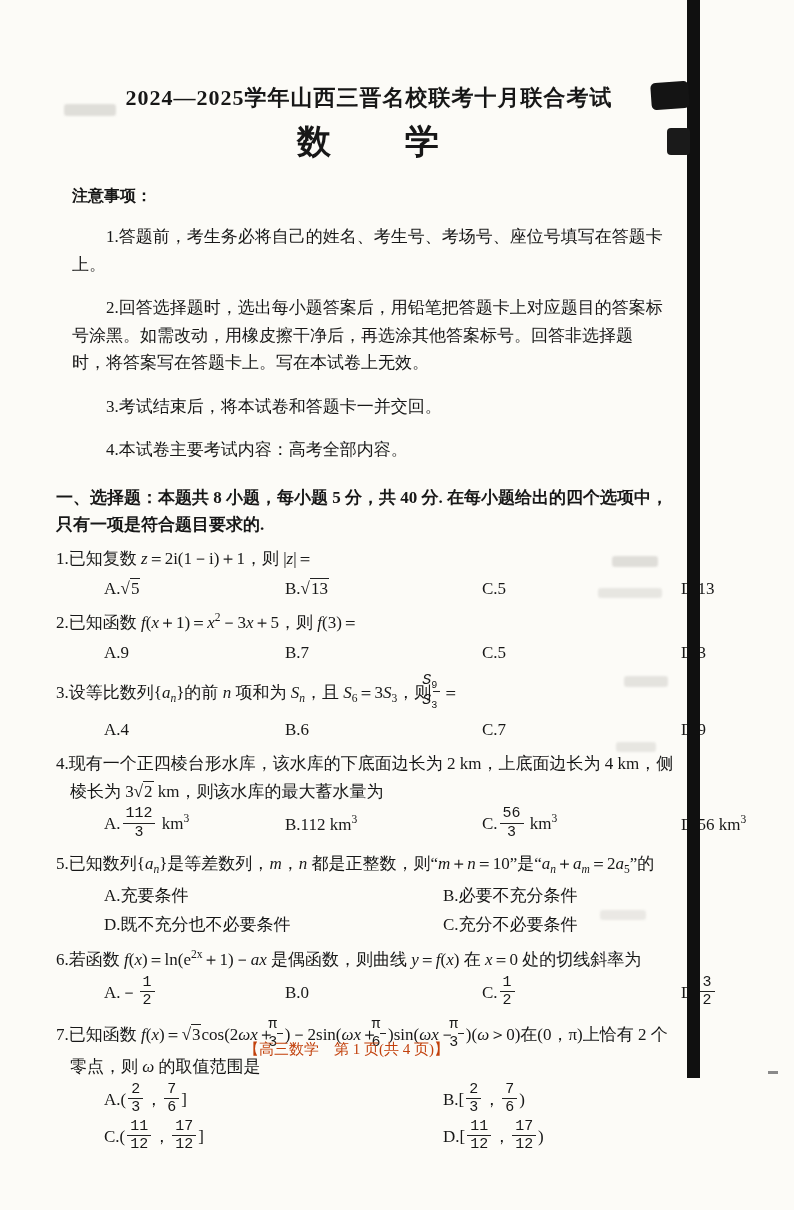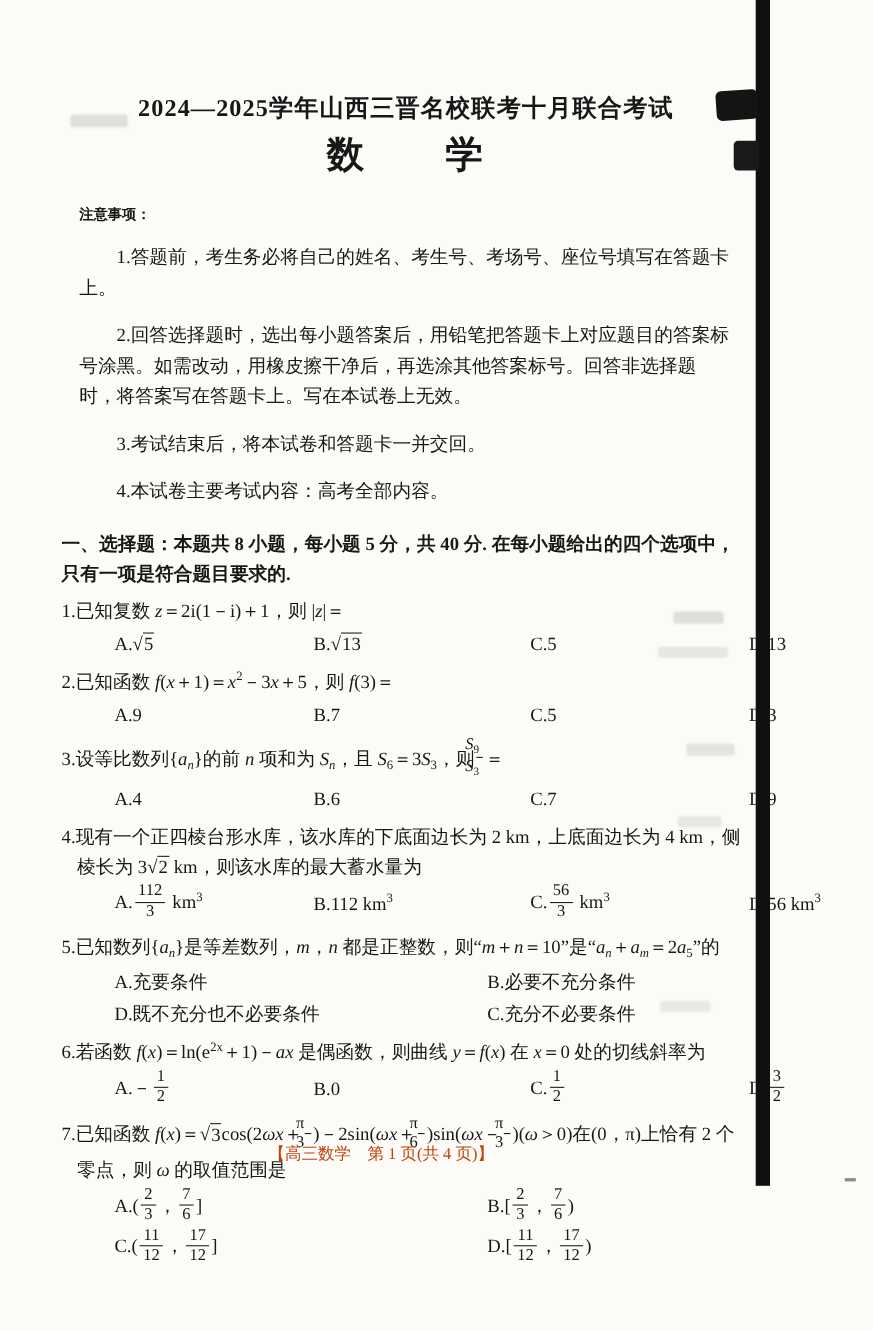--- a/index.html
+++ b/index.html
@@ -9,35 +9,35 @@
     font-family:"Liberation Serif","DejaVu Serif",serif;
     font-size:17px;
   }
   .paper{position:relative;width:794px;height:1210px;}
   .content{padding:84px 112px 0 56px;position:relative;}
 
   .title{text-align:center;font-weight:bold;font-size:22px;line-height:1.25;letter-spacing:1px;}
   .subject{text-align:center;font-weight:bold;font-size:34px;line-height:1.2;margin-top:10px;letter-spacing:2px;}
 
   .notice{margin-top:24px;}
-  .notice-heading{font-weight:bold;font-size:13px;margin:0 0 2px 16px;}
+  .notice-heading{font-weight:bold;font-size:16px;margin:0 0 2px 16px;}
   .notice-item{margin:16px;line-height:1.62;text-indent:2em;}
 
   .section-heading{font-weight:bold;margin:20px 0 4px 0;line-height:1.6;}
 
   .question{margin-top:7px;}
   .stem{margin:0;line-height:1.62;padding-left:14px;text-indent:-14px;}
   .opts{display:grid;margin-left:48px;margin-top:2px;line-height:1.62;align-items:center;gap:39px;}
   .opts-4{grid-template-columns:142px 158px 160px 1fr;}
   .opts-2{grid-template-columns:300px 1fr;row-gap:2px;}
   .opt{white-space:nowrap;}
 
   
   .fr{display:inline-flex;flex-direction:column;text-align:center;vertical-align:middle;
-      line-height:1.15;font-size:0.88em;margin:0 2px;position:relative;top:-2px;}
+      line-height:1.15;font-size:0.88em;margin:0 2px;position:relative;top:-2px;font-family:Liberation Mono, monospace;}
   .fr .n{display:block;border-bottom:1px solid #222;padding:0 3px;}
   .fr .d{display:block;padding:0 3px;}
   .sq{white-space:nowrap;}
   .sq .rad{border-top:1px solid #222;padding:0 1px;}
   sup,sub{font-size:0.68em;}
 
   .footer{position:absolute;left:0;right:101px;top:1040px;text-align:center;font-size:15px;color:#c2410c;}
 
   
   .edge-bar{position:absolute;left:687px;top:0;width:13px;height:1078px;background:#101010;}

